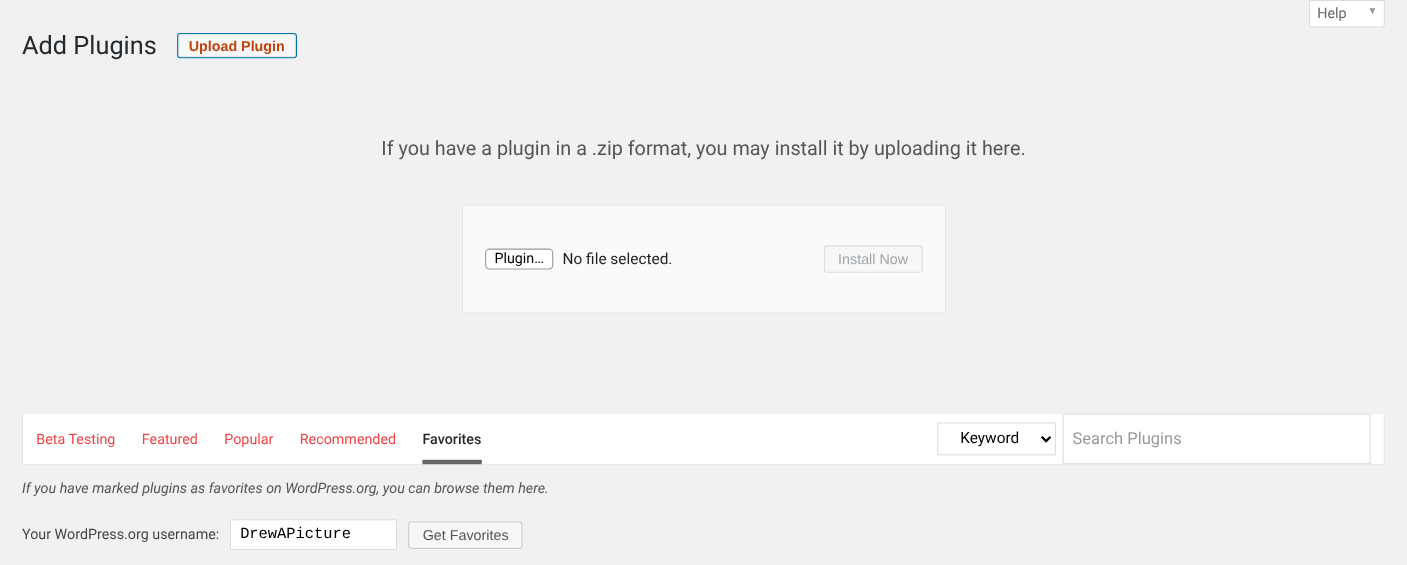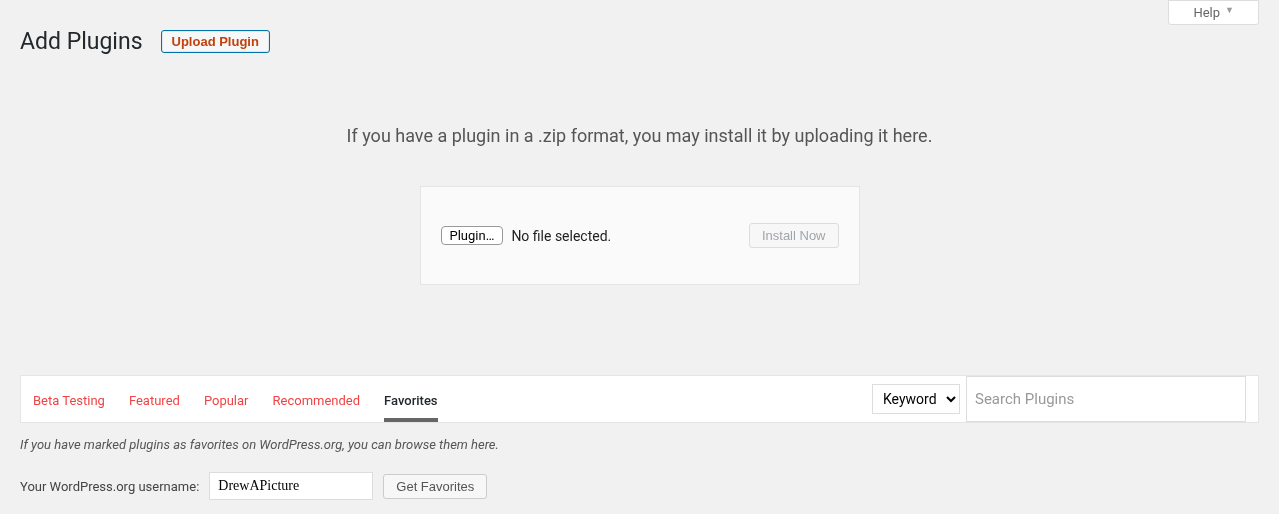--- a/index.html
+++ b/index.html
@@ -19,28 +19,28 @@
     .top-bar {
       position: relative;
       padding: 0 20px;
     }
     .help-tab {
       position: absolute;
       right: 20px;
       top: 0;
       border: 1px solid #ddd;
       background: #fff;
-      padding: 4px 24px;
+      padding: 4px 6px;
       border-radius: 0 0 3px 3px;
       font-size: 13px;
       color: #666;
       cursor: pointer;
       display: flex;
       align-items: flex-start;
-      gap: 5px;
+      gap: 19px;
     }
     .help-tab .arrow {
       font-size: 9px;
       color: #999;
     }
     .header-row {
       display: flex;
       align-items: center;
       gap: 18px;
       padding-top: 28px;
@@ -135,21 +135,21 @@
       text-align: right;
     }
     .search-group {
       display: flex;
       align-items: center;
       gap: 6px;
     }
     .keyword-select {
       border: 1px solid #ddd;
       background: #fff;
-      padding: 4px 6px;
+      padding: 4px 16px;
       font-size: 14px;
       height: 30px;
       font-family: inherit;
     }
     .search-input {
       border: 1px solid #ddd;
       padding: 4px 8px;
       font-size: 15px;
       width: 280px;
       height: 46px;
@@ -171,23 +171,23 @@
       margin: 20px 20px 16px;
     }
     .username-label {
       font-size: 13px;
       color: #444;
     }
     .username-input {
       border: 1px solid #ddd;
       padding: 4px 8px;
       font-size: 14px;
-      width: 164px;
+      width: 152px;
       height: 28px;
-      font-family: Liberation Serif, serif;
+      font-family: Liberation Mono, monospace;
     }
     .get-fav-btn {
       border: 1px solid #ccc;
       background: #f7f7f7;
       padding: 4px 12px;
       border-radius: 3px;
       font-size: 13px;
       cursor: pointer;
       color: #555;
     }

